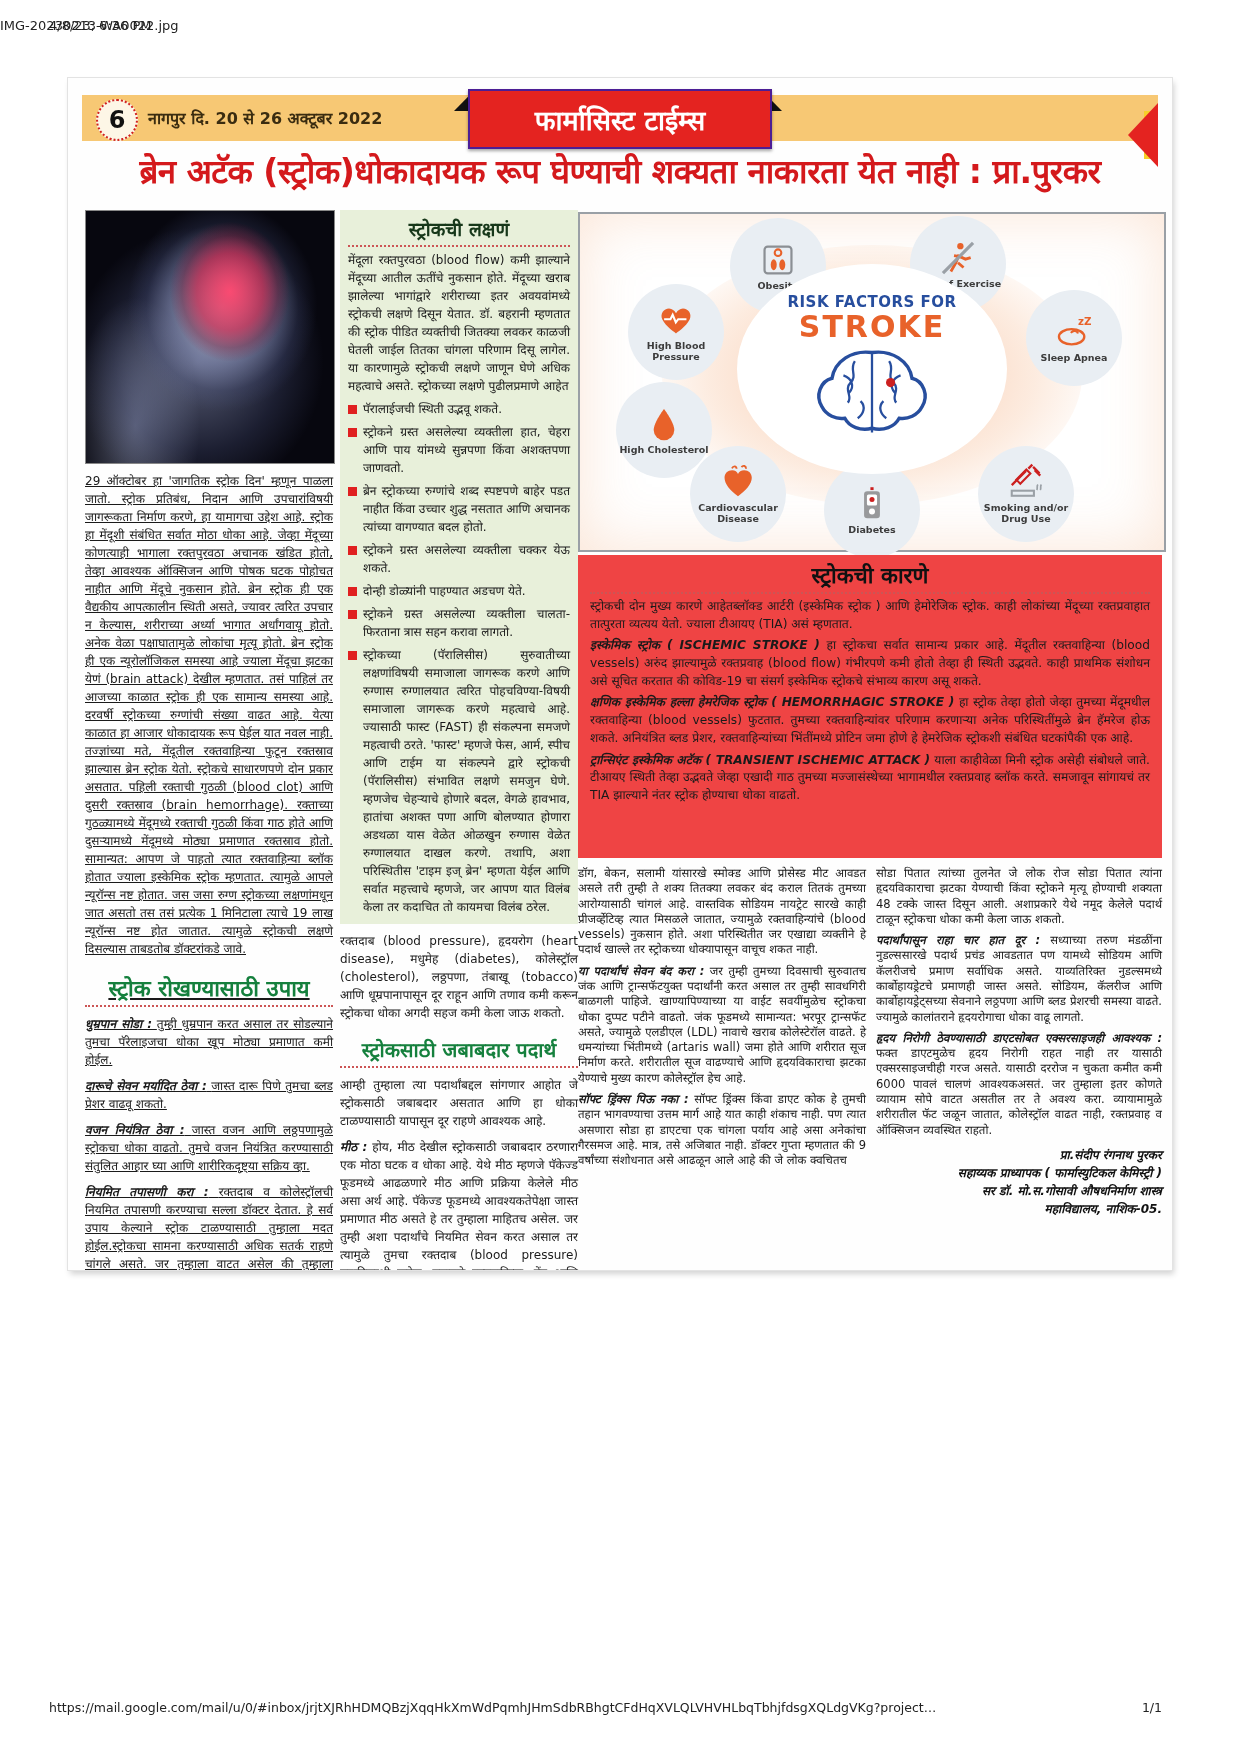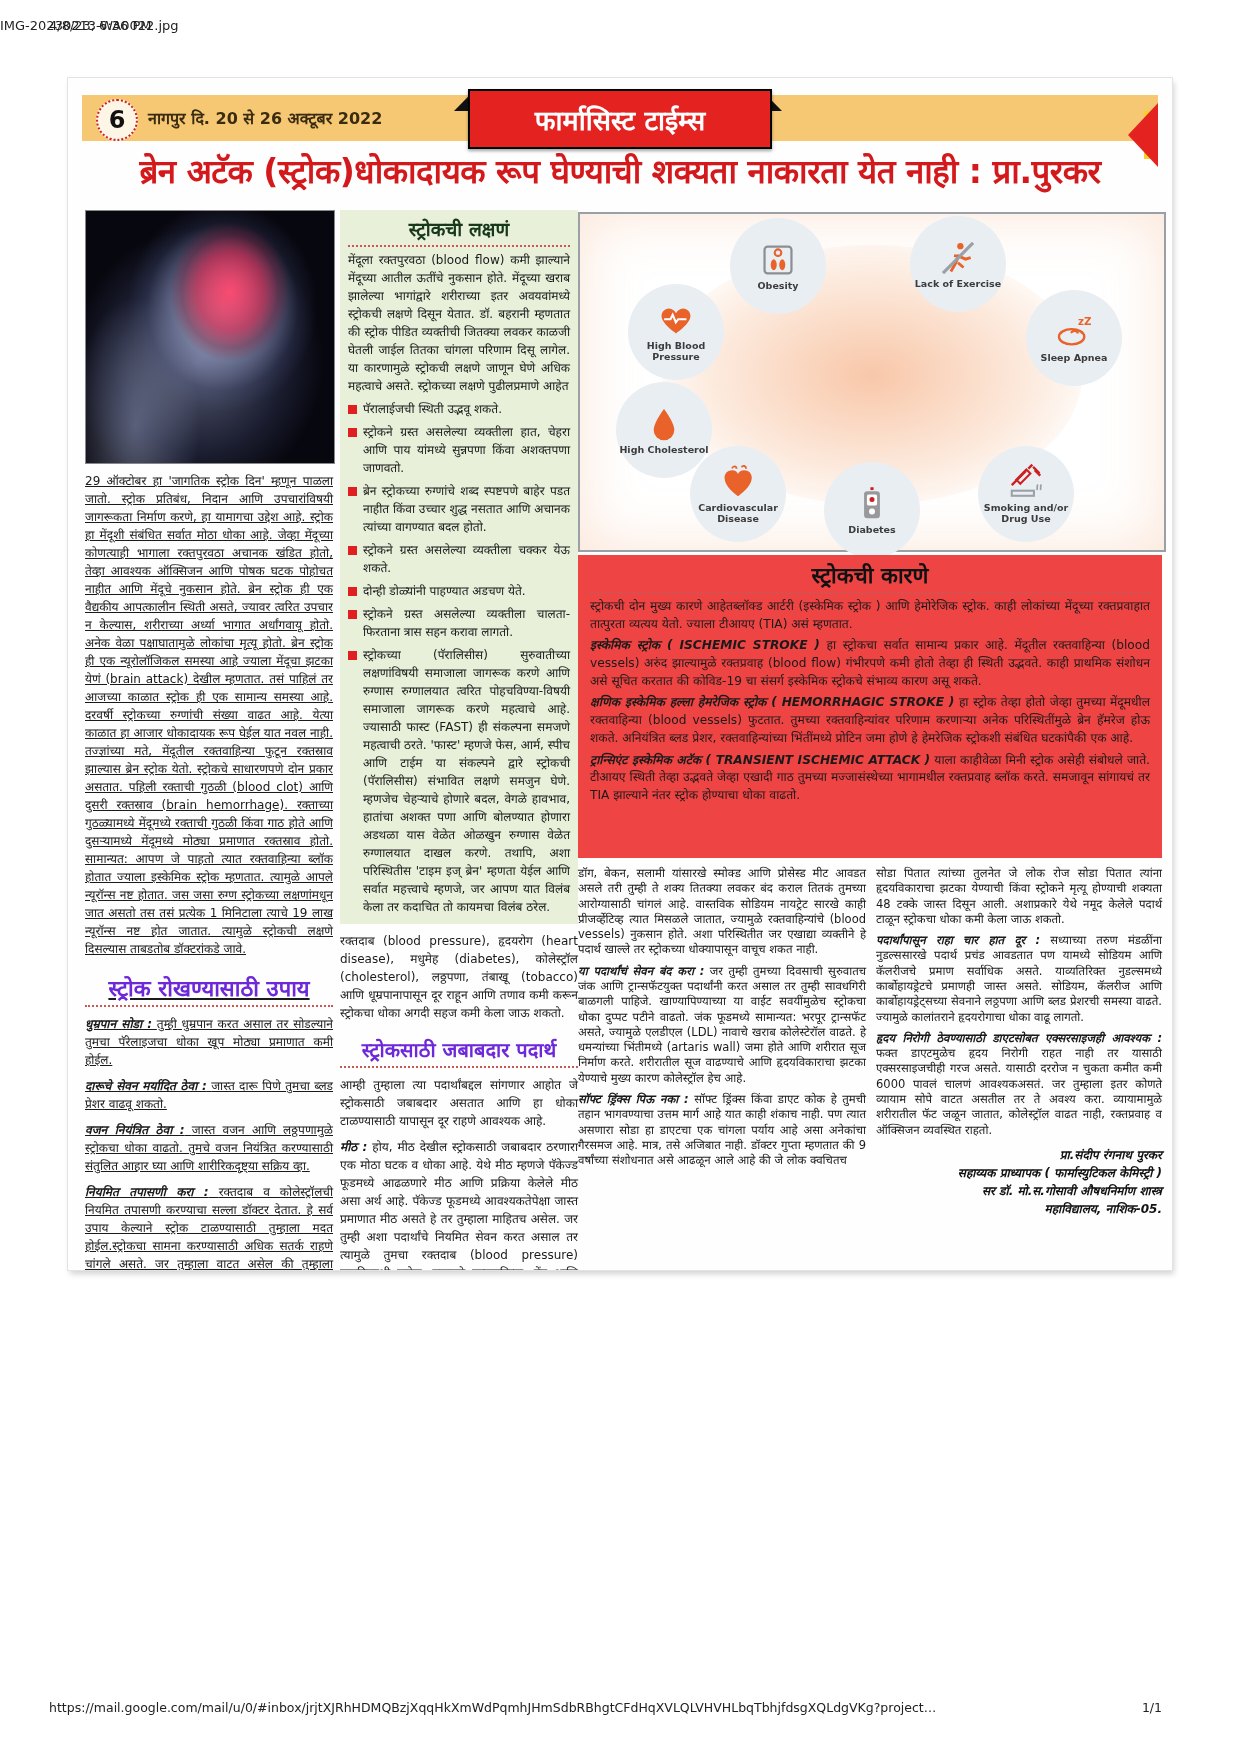--- a/index.html
+++ b/index.html
@@ -15,39 +15,39 @@
   .paper{position:absolute;left:68px;top:78px;width:1104px;height:1192px;background:#fefefe;
          box-shadow:0 0 0 1px #e3e3e3,2px 4px 6px rgba(0,0,0,.18);overflow:hidden;}
   .banner{position:absolute;left:14px;top:17px;width:1076px;height:46px;background:#f7c874;}
   .pgnum{position:absolute;left:14px;top:4px;width:38px;height:38px;border:2px dotted #d02020;
          border-radius:50%;background:#fdf6e6;display:flex;align-items:center;justify-content:center;
          font-weight:bold;font-size:24px;color:#111;}
   .edition{position:absolute;left:66px;top:12px;font-size:16px;font-weight:bold;color:#3a2c10;}
   .mast-wrap{position:absolute;left:50%;top:-6px;transform:translateX(-50%);}
   .mast-black{position:absolute;left:-14px;top:2px;width:328px;height:20px;background:#111;
               clip-path:polygon(0 100%,6% 0,94% 0,100% 100%);}
-  .mast{position:relative;width:300px;height:56px;background:#e42320;border:2px solid #000000;
+  .mast{position:relative;width:300px;height:56px;background:#e42320;border:2px solid #4c1d95;
         display:flex;align-items:center;justify-content:center;color:#fff;font-weight:bold;
         font-size:27px;box-shadow:0 2px 3px rgba(0,0,0,.35);}
   .banner-arrow{position:absolute;right:0;top:8px;width:0;height:0;
         border-top:32px solid transparent;border-bottom:32px solid transparent;border-right:30px solid #e42320;}
   .banner-arrow-bg{position:absolute;right:0;top:16px;width:14px;height:48px;background:#f7d02a;}
   .headline{position:absolute;left:14px;top:76px;width:1076px;text-align:center;color:#d4191c;
             font-weight:bold;font-size:33px;line-height:1.1;letter-spacing:-.5px;}
   
   .col1{position:absolute;left:17px;top:132px;width:248px;text-decoration:underline;}
   .brainimg{position:relative;width:248px;height:252px;background:
       radial-gradient(ellipse 60px 70px at 58% 32%,rgba(255,70,110,.95),rgba(210,30,70,.65) 55%,rgba(130,10,40,.35) 80%,transparent 100%),
       radial-gradient(ellipse 95px 105px at 55% 38%,rgba(225,230,250,.75),rgba(150,160,205,.45) 55%,rgba(80,90,140,.2) 80%,transparent 100%),
       radial-gradient(ellipse 140px 150px at 45% 60%,rgba(170,180,220,.5),rgba(90,100,150,.25) 60%,transparent 90%),
       radial-gradient(ellipse 80px 160px at 20% 85%,rgba(190,200,235,.45),transparent 80%),
       #07070f;border:1px solid #888;}
   .p{font-size:12px;line-height:1.5;text-align:justify;margin:8px 0 0 0;}
   .lead{font-weight:bold;font-style:italic;}
-  .sechead{font-size:22px;font-weight:bold;text-align:center;margin:14px 0 2px 0;color:#6d28d9;}
+  .sechead{font-size:22px;font-weight:bold;text-align:center;margin:14px 0 2px 0;color:#15803d;}
   .dotline{border-top:2px dotted #cc5555;margin:3px 0 4px 0;}
   
   .col2{position:absolute;left:272px;top:132px;width:238px;}
   .greenbox{background:#e8f0da;padding:6px 8px 8px 8px;}
   .greenbox h3{margin:0;text-align:center;font-size:19px;color:#17381a;}
   .bullet{display:flex;font-size:12px;line-height:1.5;text-align:justify;margin-top:5px;}
   .sq{flex:0 0 auto;width:9px;height:9px;background:#e02020;margin:5px 6px 0 0;}
   
   .info{position:absolute;left:510px;top:134px;width:584px;height:336px;background:#fff;
         border:2px solid #9aa0a6;box-shadow:inset 0 0 60px rgba(240,150,90,.25);}
@@ -220,20 +220,29 @@
         <svg viewBox="0 0 24 24">
             <rect x="7" y="4" width="10" height="17" rx="2" fill="#98999b"></rect>
             <rect x="8.8" y="6" width="6.4" height="7" rx="1" fill="#fff"></rect>
             <circle cx="12" cy="9.2" r="1.6" fill="#cc2020"></circle>
             <circle cx="12" cy="16.8" r="1.9" fill="#fff"></circle>
             <rect x="11" y="1.4" width="2" height="1.8" fill="#cc2020"></rect>
           </svg>
         <span class="lbl">Diabetes</span>
       </div>
 
+      <div class="center-ellipse">
+        <span class="rf-top">RISK FACTORS FOR</span>
+        <span class="rf-main">STROKE</span>
+        <svg viewBox="0 0 100 70" style="width:150px;height:100px">
+          <path d="M50 6C36 4 24 12 22 24c-8 2-12 12-7 20 3 6 10 9 16 8 3 6 11 9 19 7 8 2 16-1 19-7 6 1 13-2 16-8 5-8 1-18-7-20C76 12 64 4 50 6z" fill="none" stroke="#274e9e" stroke-width="2.4"></path>
+          <path d="M50 6v56M38 12c-4 6 2 10-3 15s2 10-2 14M62 12c4 6-2 10 3 15s-2 10 2 14M30 22c6 2 8 8 4 12M70 22c-6 2-8 8-4 12M42 40c4 4 2 9-2 12M58 40c-4 4-2 9 2 12" fill="none" stroke="#274e9e" stroke-width="1.6"></path>
+          <circle cx="63" cy="27" r="3.2" fill="#cc2020"></circle>
+        </svg>
+      </div>
     </div>
 
     <div class="causes">
       <h3>स्ट्रोकची कारणे</h3>
       <div class="dotline"></div>
       <p class="p">स्ट्रोकची दोन मुख्य कारणे आहेतब्लॉक्ड आर्टरी (इस्केमिक स्ट्रोक ) आणि हेमोरेजिक स्ट्रोक. काही लोकांच्या मेंदूच्या रक्तप्रवाहात तात्पुरता व्यत्यय येतो. ज्याला टीआयए (TIA) असं म्हणतात.</p>
       <p class="p"><span class="lead">इस्केमिक स्ट्रोक ( ISCHEMIC STROKE )</span> <span>हा स्ट्रोकचा सर्वात सामान्य प्रकार आहे. मेंदूतील रक्तवाहिन्या (blood vessels) अरुंद झाल्यामुळे रक्तप्रवाह (blood flow) गंभीरपणे कमी होतो तेव्हा ही स्थिती उद्भवते. काही प्राथमिक संशोधन असे सूचित करतात की कोविड-19 चा संसर्ग इस्केमिक स्ट्रोकचे संभाव्य कारण असू शकते.</span></p>
       <p class="p"><span class="lead">क्षणिक इस्केमिक हल्ला हेमरेजिक स्ट्रोक ( HEMORRHAGIC STROKE )</span> <span>हा स्ट्रोक तेव्हा होतो जेव्हा तुमच्या मेंदूमधील रक्तवाहिन्या (blood vessels) फुटतात. तुमच्या रक्तवाहिन्यांवर परिणाम करणाऱ्या अनेक परिस्थितींमुळे ब्रेन हॅमरेज होऊ शकते. अनियंत्रित ब्लड प्रेशर, रक्तवाहिन्यांच्या भिंतींमध्ये प्रोटिन जमा होणे हे हेमरेजिक स्ट्रोकशी संबंधित घटकांपैकी एक आहे.</span></p>
       <p class="p"><span class="lead">ट्रान्सिएंट इस्केमिक अटॅक ( TRANSIENT ISCHEMIC ATTACK )</span> <span>याला काहीवेळा मिनी स्ट्रोक असेही संबोधले जाते. टीआयए स्थिती तेव्हा उद्भवते जेव्हा एखादी गाठ तुमच्या मज्जासंस्थेच्या भागामधील रक्तप्रवाह ब्लॉक करते. समजावून सांगायचं तर TIA झाल्याने नंतर स्ट्रोक होण्याचा धोका वाढतो.</span></p>
     </div>

